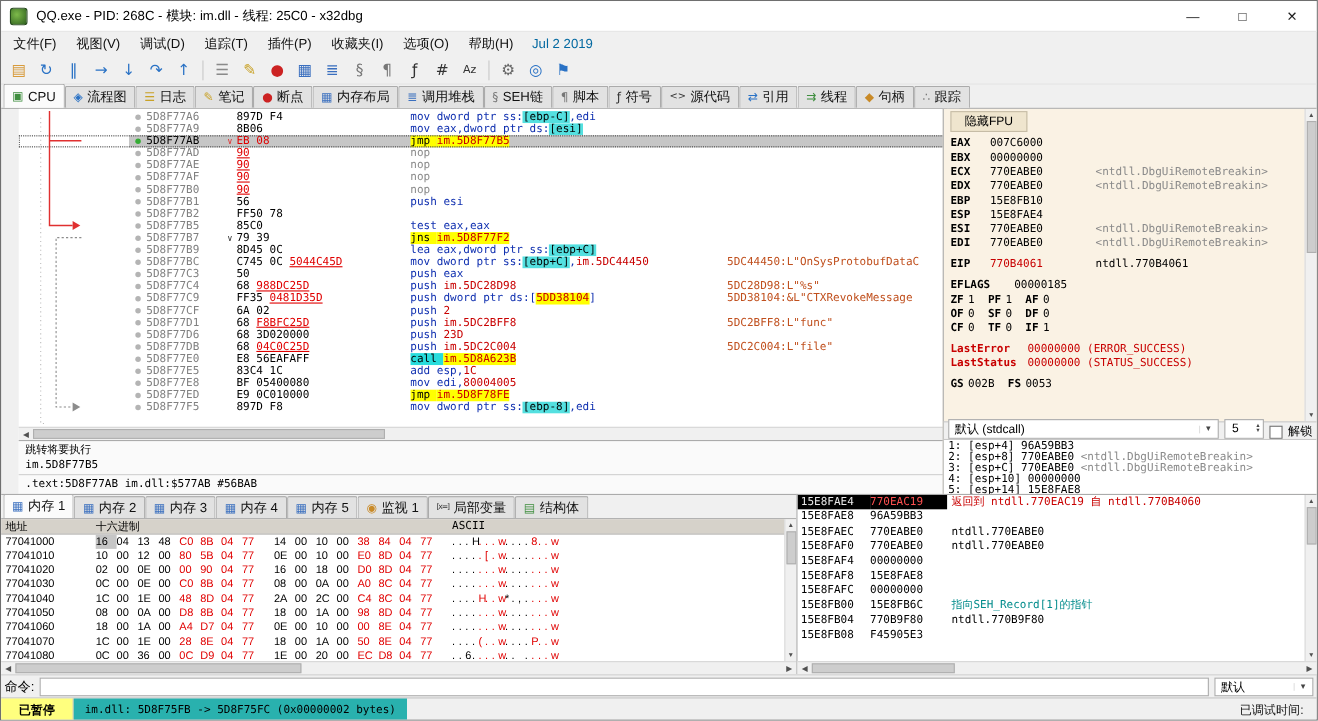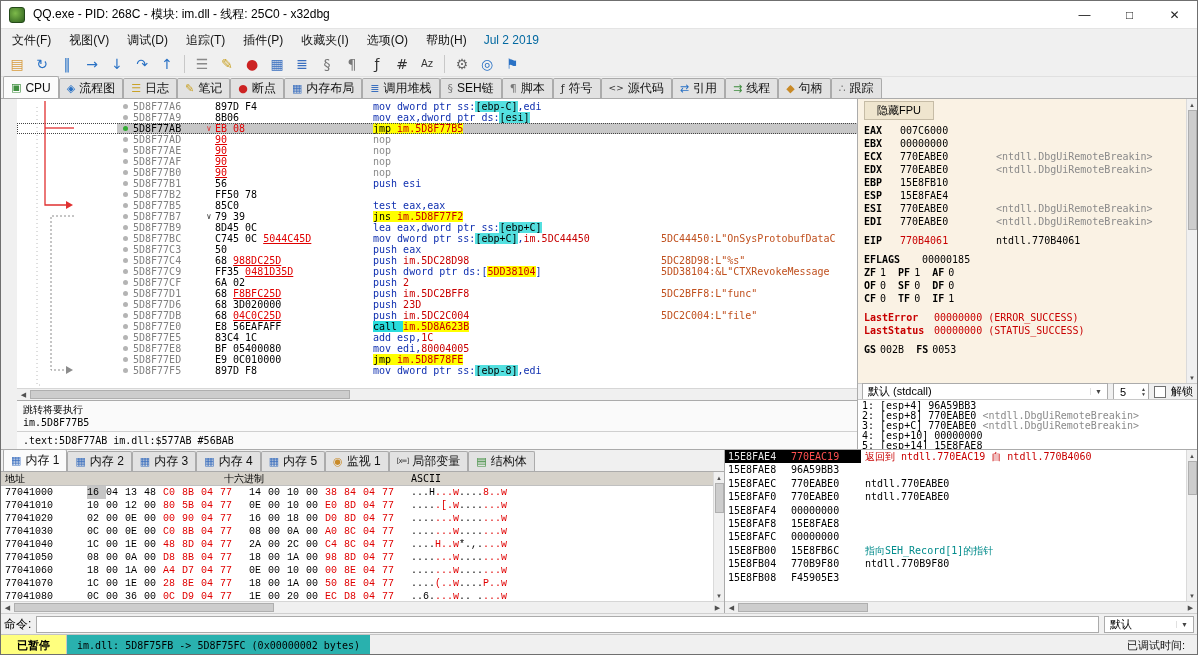--- a/index.html
+++ b/index.html
@@ -74,36 +74,36 @@
 .rname{font-weight:700;display:inline-block;width:36px;color:#000}
 .rname.wide{width:58px}
 .rname.lwide{width:70px}
 .rval{display:inline-block;min-width:96px;color:#000}
 .rval.red{color:#C80000}
 .rcmt{color:#8A8A8A}
 .rcmt.dark{color:#000}
 .allred span{color:#C80000}
 .fname{font-weight:700;margin-right:4px}
 .fval{margin-right:12px}
-#callconv{height:16px;display:flex;align-items:center;gap:5px;padding:0 4px;background:#F0F0F0;border-top:1px solid #C8C8C8}
+#callconv{height:16px;display:flex;align-items:flex-end;gap:5px;padding:0 4px;background:#F0F0F0;border-top:1px solid #C8C8C8}
 .combo{background:#FFF;border:1px solid #ABABAB;height:18px;display:flex;align-items:center;padding:0 5px;font-size:11px;gap:4px}
 .combo .arrow{margin-left:auto;font-size:7px;color:#444;border-left:1px solid #E0E0E0;padding-left:4px}
 .spin{background:#FFF;border:1px solid #ABABAB;height:18px;width:36px;display:flex;align-items:center;padding-left:6px;font-size:11px}
 .spin-arrows{margin-left:auto;font-size:5px;line-height:5px;color:#444;padding-right:2px;text-align:center}
 .cbx{width:12px;height:12px;background:#FFF;border:1px solid #707070}
 #args{flex:0 0 50px;background:#FFF;border-top:1px solid #C8C8C8;font-family:"DejaVu Sans Mono","Liberation Mono",monospace;font-size:10px;line-height:10px;padding:1px 4px;overflow:hidden}
 .arg-line{white-space:pre}
 
 #bottom-left{position:absolute;left:0;top:448px;width:723px;height:164px;display:flex;flex-direction:column;border-top:1px solid #ABABAB;background:#FFF}
 .btabs{height:22px;display:flex;align-items:flex-end;background:#F0F0F0;padding-left:2px;border-bottom:1px solid #ABABAB;flex:0 0 22px}
 .dump-header{height:14px;flex:0 0 14px;background:#D6D2CA;display:flex;font-size:10px;font-family:"DejaVu Sans Mono","Liberation Mono",monospace;border-bottom:1px solid #C0C0C0;align-items:center}
 .dh-addr{width:86px;padding-left:4px}
-.dh-hex{width:314px;text-align:center}
+.dh-hex{width:314px;}
 .dh-ascii{padding-left:10px}
-#dump-rows{flex:1;overflow:hidden;font-family:Liberation Mono, monospace;font-size:10px;line-height:13px}
+#dump-rows{flex:1;overflow:hidden;font-family:Liberation Sans, sans-serif;font-size:10px;line-height:13px}
 .mrow{display:flex;height:13px;white-space:pre}
 .m-addr{width:86px;flex:0 0 86px;padding-left:4px;color:#000}
 .m-hex{width:314px;flex:0 0 314px;display:flex}
 .hb{display:inline-block;width:19px}
 .hb.gap{margin-right:10px}
 .m-ascii{padding-left:10px}
 .ab{display:inline-block;width:6px}
 .byte-r{color:#E00000}
 .byte-sel{background:#C6C6C6}
 .dumpvs{top:22px;bottom:12px}

